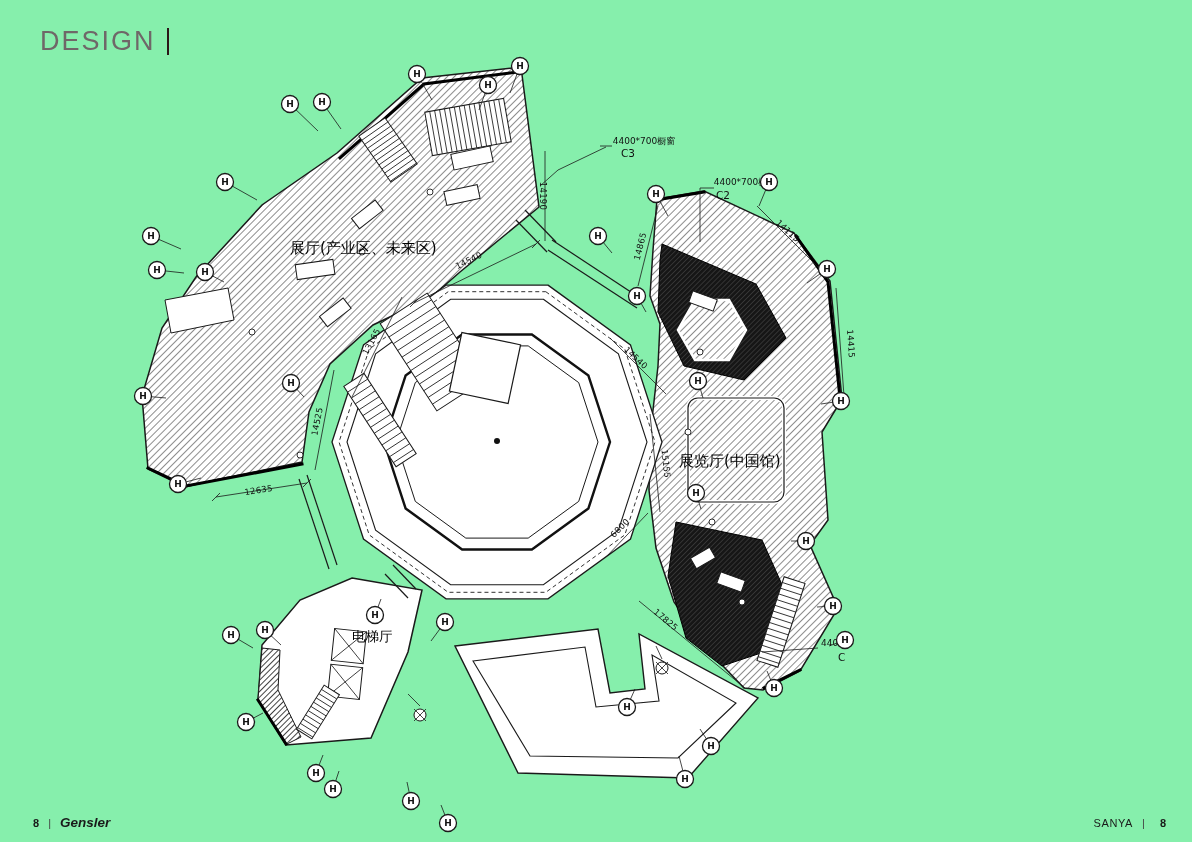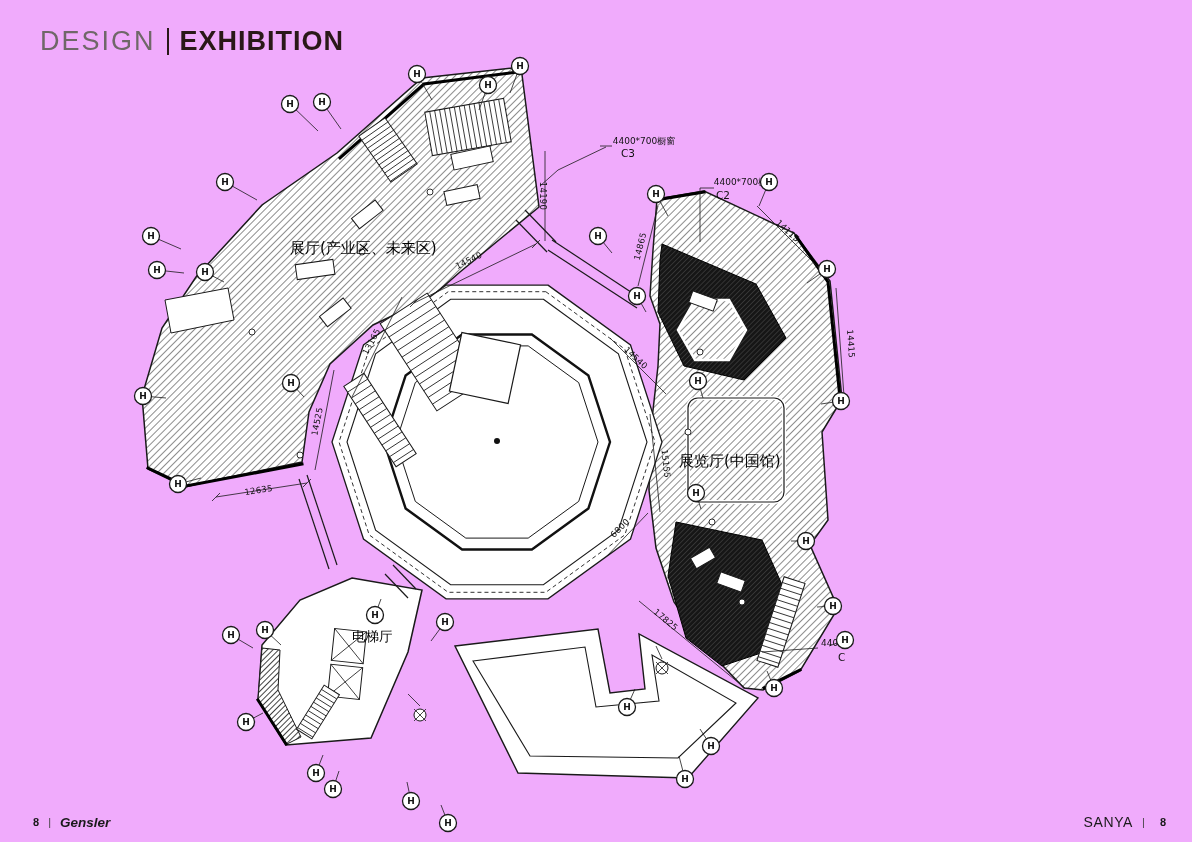--- a/index.html
+++ b/index.html
@@ -1,28 +1,28 @@
 <!DOCTYPE html>
 <html><head>
 <meta charset="utf-8">
 <style>
   html,body{margin:0;padding:0;background:#fff;}
-  .page{position:relative;width:1192px;height:842px;background:#f0abfc;overflow:hidden;
+  .page{position:relative;width:1192px;height:842px;background:#86efac;overflow:hidden;
         font-family:"Liberation Sans",sans-serif;}
   .header{position:absolute;left:40px;top:26px;display:flex;align-items:center;gap:11px;z-index:5;}
   .header .muted{font-size:27px;letter-spacing:2px;color:#6f6768;font-weight:400;}
   .header .bar{width:2px;height:27px;background:#2a1818;}
   .header .strong{font-size:27px;letter-spacing:1px;color:#2a1818;font-weight:700;}
   .footer{position:absolute;bottom:12px;left:33px;right:26px;display:flex;
           justify-content:space-between;align-items:center;color:#1a1a1a;z-index:5;}
   .footer .fleft,.footer .fright{display:flex;align-items:center;gap:9px;}
   .pageno{font-size:11px;font-weight:700;}
   .brand{font-size:13.5px;font-weight:700;font-style:italic;}
   .fbar{color:#444;font-size:11px;font-weight:400;}
-  .sanya{font-size:14px;letter-spacing:0.6px;}
+  .sanya{font-size:11px;letter-spacing:0.6px;}
   .fright .pageno{margin-left:6px;}
   svg{position:absolute;left:0;top:0;}
   svg text{font-family:"DejaVu Sans","Liberation Sans",sans-serif;}
   .dim{font-size:8.5px;fill:#111;letter-spacing:0.3px;}
   .ann{font-size:9px;fill:#111;}
   .code{font-size:10.5px;fill:#111;}
   .room{font-size:15px;fill:#000;}
   .room-small{font-size:13.5px;}
   .ln{stroke:#1a1a1a;stroke-width:1.2;fill:none;}
   .ln2{stroke:#1a1a1a;stroke-width:1.5;fill:none;}
@@ -35,21 +35,20 @@
   .col{fill:#fff;stroke:#1a1a1a;stroke-width:0.9;}
 </style>
 </head>
 <body>
 
 <div class="page">
 
   <div class="header">
     <span class="muted">DESIGN</span>
     <span class="bar"></span>
-    <span class="strong">EXHIBITION</span>
   </div>
 
   <svg width="1192" height="842" viewBox="0 0 1192 842">
     <defs>
       <pattern id="hatch" patternUnits="userSpaceOnUse" width="5" height="5" patternTransform="rotate(45)">
         <rect width="5" height="5" fill="#fff"></rect>
         <line x1="0" y1="0" x2="0" y2="5" stroke="#2e2e2e" stroke-width="1.1"></line>
       </pattern>
       <pattern id="hatchDark" patternUnits="userSpaceOnUse" width="3.5" height="3.5" patternTransform="rotate(45)">
         <rect width="3.5" height="3.5" fill="#161616"></rect>

